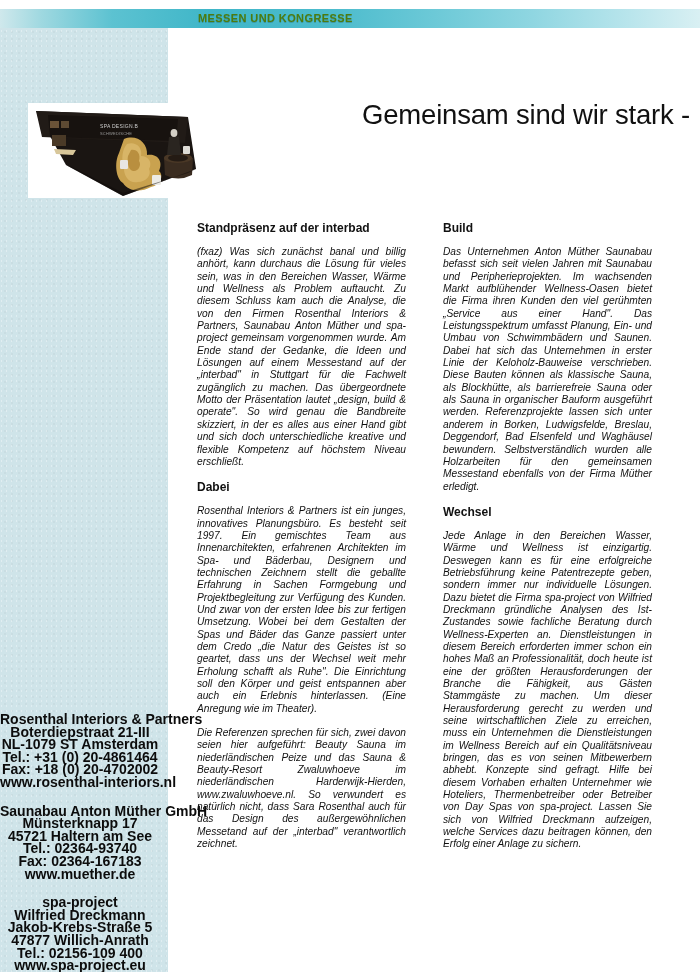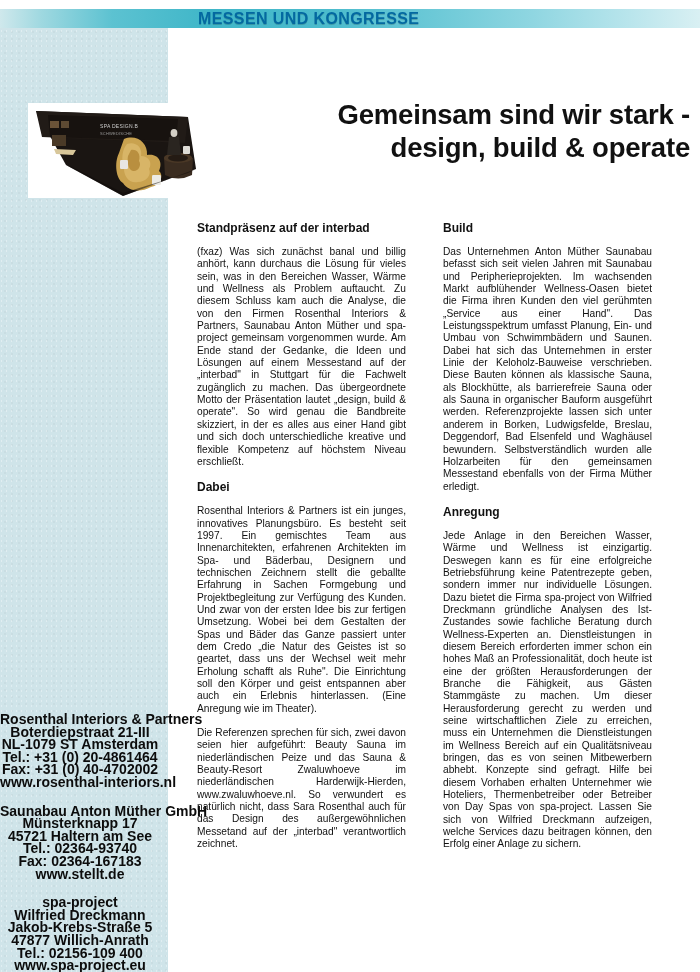--- a/index.html
+++ b/index.html
@@ -62,24 +62,24 @@
         #8fd6e1 76%,
         #b9e5ec 90%,
         #d9f0f3 100%);
   }
   .banner-title {
     position: absolute;
     left: 198px;
     top: 10px;
     height: 17px;
     line-height: 17px;
-    color: #0369a1;
+    color: #4d7c0f;
     font-family: "Liberation Sans", sans-serif;
     font-weight: bold;
-    font-size: 16px;
+    font-size: 11px;
     letter-spacing: 0.4px;
     text-shadow: 0 1px 0 rgba(0,0,0,0.18);
     white-space: nowrap;
   }
 
   
   .photo {
     position: absolute;
     left: 28px;
     top: 103px;
@@ -91,21 +91,21 @@
   .photo svg { display: block; }
 
   
   .headline {
     position: absolute;
     left: 258px;
     top: 98px;
     width: 432px;
     text-align: right;
     font-family: "Liberation Sans", sans-serif;
-    font-weight: bold;
+    font-weight: normal;
     font-size: 27.5px;
     line-height: 33px;
     color: #111111;
     letter-spacing: -0.2px;
   }
   .headline .l2 { display: block; }
 
   
   .col {
     position: absolute;
@@ -124,20 +124,21 @@
   .sec-head {
     font-weight: bold;
     font-size: 12px;
     line-height: 13px;
     text-align: left;
     margin: 0 0 11px 0;
   }
   .sec-head.spaced { margin-top: 13px; }
   .para {
     margin: 0 0 12px 0;
+    font-style: italic;
   }
   .para:last-child { margin-bottom: 12px; }
 
   
   .contacts {
     position: absolute;
     left: 0;
     top: 713px;
     width: 160px;
     padding-right: 14px;
@@ -200,56 +201,55 @@
       <rect x="92" y="57" width="8" height="9" rx="1.2" fill="#e8e6e1"></rect>
       <rect x="124" y="72" width="9" height="10" rx="1.2" fill="#ecebe6"></rect>
       <rect x="155" y="43" width="7" height="8" rx="1" fill="#dedcd6"></rect>
 
       <polygon points="38,62 95,93 168,66 160,70 95,90 44,64" fill="#0d0a08" opacity="0.5"></polygon>
     </svg>
   </div>
 
   <div class="headline">
     <span class="l1">Gemeinsam sind wir stark -</span>
-    <span class="l2">design, build &amp; operate</span>
   </div>
 
   <div class="col col-left">
     <div class="sec-head">Standpräsenz auf der interbad</div>
     <p class="para">(fxaz) Was sich zunächst banal und billig anhört, kann durchaus die Lösung für vieles sein, was in den Bereichen Wasser, Wärme und Wellness als Problem auftaucht. Zu diesem Schluss kam auch die Analyse, die von den Firmen Rosenthal Interiors &amp; Partners, Saunabau Anton Müther und spa-project gemeinsam vorgenommen wurde. Am Ende stand der Gedanke, die Ideen und Lösungen auf einem Messestand auf der „interbad" in Stuttgart für die Fachwelt zugänglich zu machen. Das übergeordnete Motto der Präsentation lautet „design, build &amp; operate". So wird genau die Bandbreite skizziert, in der es alles aus einer Hand gibt und sich doch unterschiedliche kreative und flexible Kompetenz auf höchstem Niveau erschließt.</p>
 
     <div class="sec-head spaced">Dabei</div>
     <p class="para">Rosenthal Interiors &amp; Partners ist ein junges, innovatives Planungsbüro. Es besteht seit 1997. Ein gemischtes Team aus Innenarchitekten, erfahrenen Architekten im Spa- und Bäderbau, Designern und technischen Zeichnern stellt die geballte Erfahrung in Sachen Formgebung und Projektbegleitung zur Verfügung des Kunden. Und zwar von der ersten Idee bis zur fertigen Umsetzung. Wobei bei dem Gestalten der Spas und Bäder das Ganze passiert unter dem Credo „die Natur des Geistes ist so geartet, dass uns der Wechsel weit mehr Erholung schafft als Ruhe". Die Einrichtung soll den Körper und geist entspannen aber auch ein Erlebnis hinterlassen. (Eine Anregung wie im Theater).</p>
     <p class="para">Die Referenzen sprechen für sich, zwei davon seien hier aufgeführt: Beauty Sauna im niederländischen Peize und das Sauna &amp; Beauty-Resort Zwaluwhoeve im niederländischen Harderwijk-Hierden, www.zwaluwhoeve.nl. So verwundert es natürlich nicht, dass Sara Rosenthal auch für das Design des außergewöhnlichen Messetand auf der „interbad" verantwortlich zeichnet.</p>
   </div>
 
   <div class="col col-right">
     <div class="sec-head">Build</div>
     <p class="para">Das Unternehmen Anton Müther Saunabau befasst sich seit vielen Jahren mit Saunabau und Peripherieprojekten. Im wachsenden Markt aufblühender Wellness-Oasen bietet die Firma ihren Kunden den viel gerühmten „Service aus einer Hand". Das Leistungsspektrum umfasst Planung, Ein- und Umbau von Schwimmbädern und Saunen. Dabei hat sich das Unternehmen in erster Linie der Keloholz-Bauweise verschrieben. Diese Bauten können als klassische Sauna, als Blockhütte, als barrierefreie Sauna oder als Sauna in organischer Bauform ausgeführt werden. Referenzprojekte lassen sich unter anderem in Borken, Ludwigsfelde, Breslau, Deggendorf, Bad Elsenfeld und Waghäusel bewundern. Selbstverständlich wurden alle Holzarbeiten für den gemeinsamen Messestand ebenfalls von der Firma Müther erledigt.</p>
 
-    <div class="sec-head spaced">Anregung</div>
+    <div class="sec-head spaced">Wechsel</div>
     <p class="para">Jede Anlage in den Bereichen Wasser, Wärme und Wellness ist einzigartig. Deswegen kann es für eine erfolgreiche Betriebsführung keine Patentrezepte geben, sondern immer nur individuelle Lösungen. Dazu bietet die Firma spa-project von Wilfried Dreckmann gründliche Analysen des Ist-Zustandes sowie fachliche Beratung durch Wellness-Experten an. Dienstleistungen in diesem Bereich erforderten immer schon ein hohes Maß an Professionalität, doch heute ist eine der größten Herausforderungen der Branche die Fähigkeit, aus Gästen Stammgäste zu machen. Um dieser Herausforderung gerecht zu werden und seine wirtschaftlichen Ziele zu erreichen, muss ein Unternehmen die Dienstleistungen im Wellness Bereich auf ein Qualitätsniveau bringen, das es von seinen Mitbewerbern abhebt. Konzepte sind gefragt. Hilfe bei diesem Vorhaben erhalten Unternehmer wie Hoteliers, Thermenbetreiber oder Betreiber von Day Spas von spa-project. Lassen Sie sich von Wilfried Dreckmann aufzeigen, welche Services dazu beitragen können, den Erfolg einer Anlage zu sichern.</p>
   </div>
 
   <div class="contacts">
     <div class="contact-block">
       <span class="contact-line">Rosenthal Interiors &amp; Partners</span>
       <span class="contact-line">Boterdiepstraat 21-III</span>
       <span class="contact-line">NL-1079 ST Amsterdam</span>
       <span class="contact-line">Tel.: +31 (0) 20-4861464</span>
-      <span class="contact-line">Fax: +31 (0) 40-4702002</span>
+      <span class="contact-line">Fax: +18 (0) 20-4702002</span>
       <span class="contact-line">www.rosenthal-interiors.nl</span>
     </div>
     <div class="contact-block">
       <span class="contact-line">Saunabau Anton Müther GmbH</span>
       <span class="contact-line">Münsterknapp 17</span>
       <span class="contact-line">45721 Haltern am See</span>
       <span class="contact-line">Tel.: 02364-93740</span>
       <span class="contact-line">Fax: 02364-167183</span>
-      <span class="contact-line">www.stellt.de</span>
+      <span class="contact-line">www.muether.de</span>
     </div>
     <div class="contact-block">
       <span class="contact-line">spa-project</span>
       <span class="contact-line">Wilfried Dreckmann</span>
       <span class="contact-line">Jakob-Krebs-Straße 5</span>
       <span class="contact-line">47877 Willich-Anrath</span>
       <span class="contact-line">Tel.: 02156-109 400</span>
       <span class="contact-line">www.spa-project.eu</span>
     </div>
   </div>

